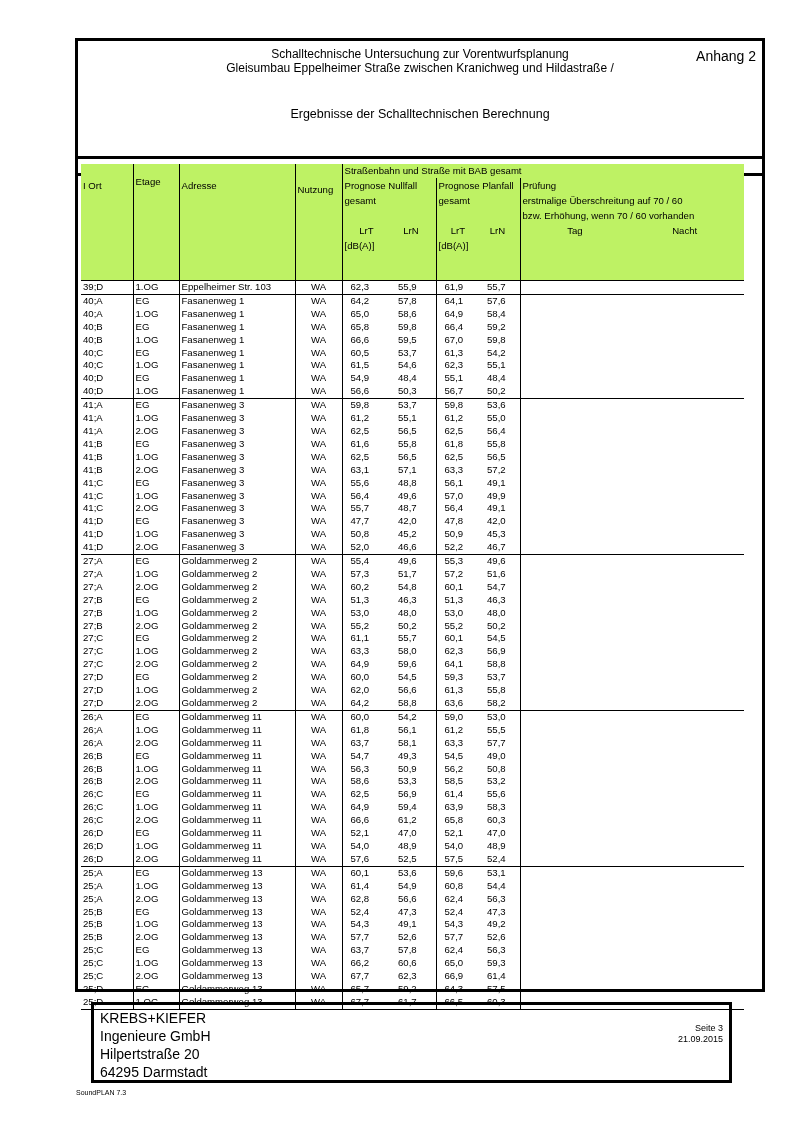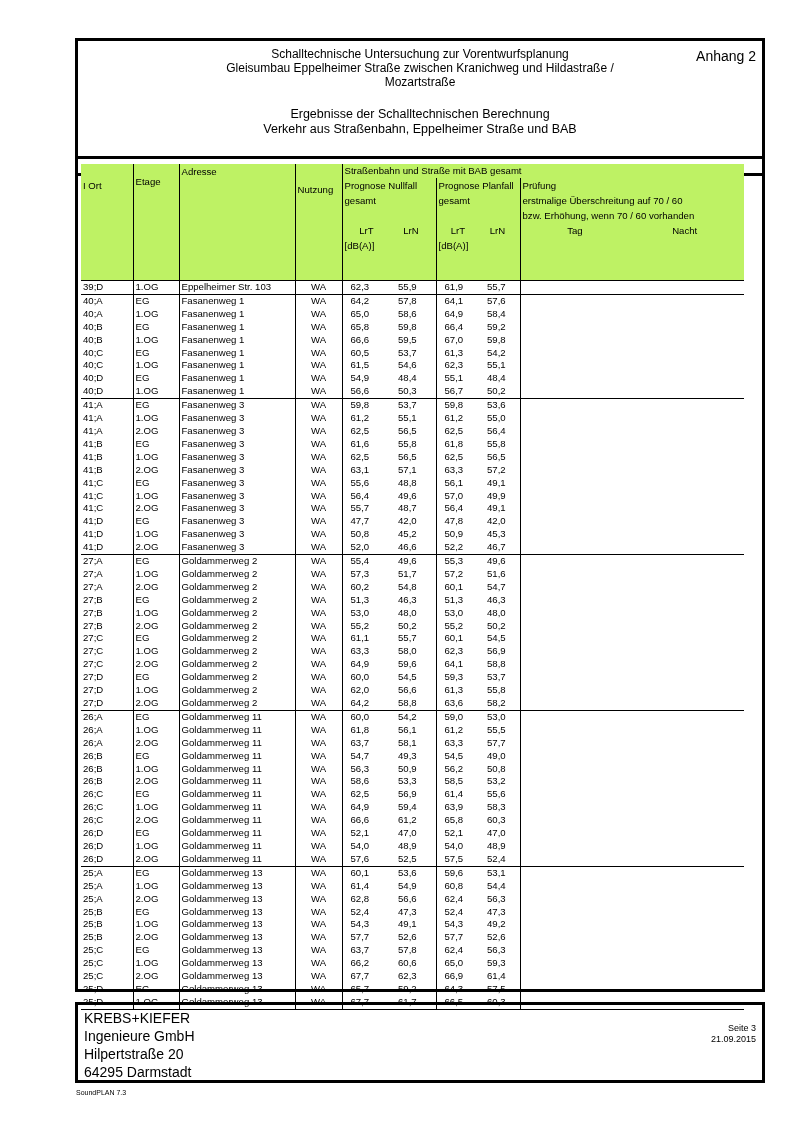--- a/index.html
+++ b/index.html
@@ -1,20 +1,20 @@
 <!DOCTYPE html>
 <html><head>
 <meta charset="utf-8">
 <style>
   html, body { margin:0; padding:0; background:#ffffff; }
   body { width:794px; height:1123px; position:relative; font-family:"Liberation Sans", sans-serif; color:#000; overflow:hidden; }
   .frame { position:absolute; border:3px solid #000; box-sizing:border-box; }
   #header-box { left:75px; top:38px; width:690px; height:138px; }
   #table-box { left:75px; top:156px; width:690px; height:836px; }
-  #footer-box { left:75px; top:1002px; width:690px; height:81px; }
+  #footer-box { left:91px; top:1002px; width:641px; height:81px; }
 
   .hdr-line { position:absolute; left:0; width:100%; text-align:center; font-size:12px; line-height:14px; }
   .hdr-bold { font-weight:normal; font-size:12.5px; }
   #anhang { position:absolute; right:6px; top:7px; font-size:14px; }
 
   table.res { position:absolute; left:3px; top:5px; border-collapse:collapse; font-size:9.6px; table-layout:fixed; }
   table.res td, table.res th { padding:0 2px; white-space:nowrap; overflow:hidden; }
   table.res thead th { background:#bef264; font-weight:normal; vertical-align:top; text-align:left; line-height:15px; }
   table.res tbody td { height:12.9px; line-height:12.9px; }
   .br { border-right:1px solid #000; }
@@ -27,23 +27,21 @@
   #footer-left { position:absolute; left:6px; top:4px; font-size:14px; line-height:18px; }
   #footer-right { position:absolute; right:6px; top:18px; font-size:9px; line-height:11px; text-align:right; }
   #software { position:absolute; left:76px; top:1089px; font-size:7px; }
 </style>
 </head>
 <body>
 
 <div class="frame" id="header-box">
   <div class="hdr-line" style="top:6px">Schalltechnische Untersuchung zur Vorentwurfsplanung</div>
   <div class="hdr-line" style="top:20px">Gleisumbau Eppelheimer Straße zwischen Kranichweg und Hildastraße /</div>
-  <div class="hdr-line" style="top:34px">Mozartstraße</div>
   <div class="hdr-line hdr-bold" style="top:66px">Ergebnisse der Schalltechnischen Berechnung</div>
-  <div class="hdr-line hdr-bold" style="top:81px">Verkehr aus Straßenbahn, Eppelheimer Straße und BAB</div>
   <div id="anhang">Anhang 2</div>
 </div>
 
 <div class="frame" id="table-box">
   <table class="res">
     <colgroup>
       <col style="width:52px">
         <col style="width:46px">
         <col style="width:116px">
         <col style="width:47px">
@@ -51,21 +49,21 @@
         <col style="width:46px">
         <col style="width:43px">
         <col style="width:41px">
       <col style="width:114px">
         <col style="width:110px">
     </colgroup>
     <thead>
       <tr>
         <th class="br bb" rowspan="2" style="height:102px;padding-top:14px">I Ort</th>
         <th class="br bb" rowspan="2" style="padding-top:10px">Etage</th>
-        <th class="br bb" rowspan="2" style="">Adresse</th>
+        <th class="br bb" rowspan="2" style="padding-top:14px">Adresse</th>
         <th class="br bb" rowspan="2" style="padding-top:18px">Nutzung</th>
         <th colspan="6" class="bb" style="border-bottom:none;line-height:14px;height:14px">Straßenbahn und Straße mit BAB gesamt</th>
       </tr>
       <tr>
         <th colspan="2" class="br bb">
           <div>Prognose Nullfall</div>
           <div>gesamt</div>
           <div style="height:15px"></div>
           <div class="sub">
               <span>LrT</span>

